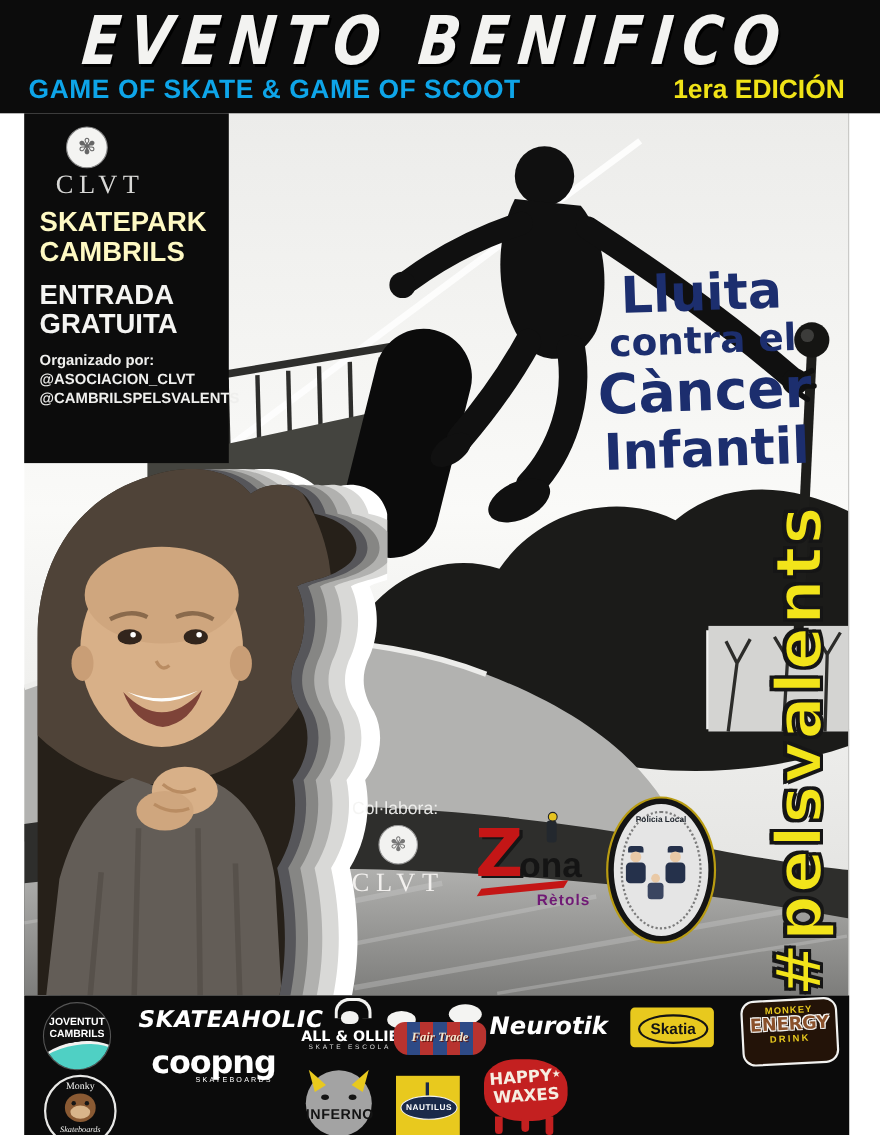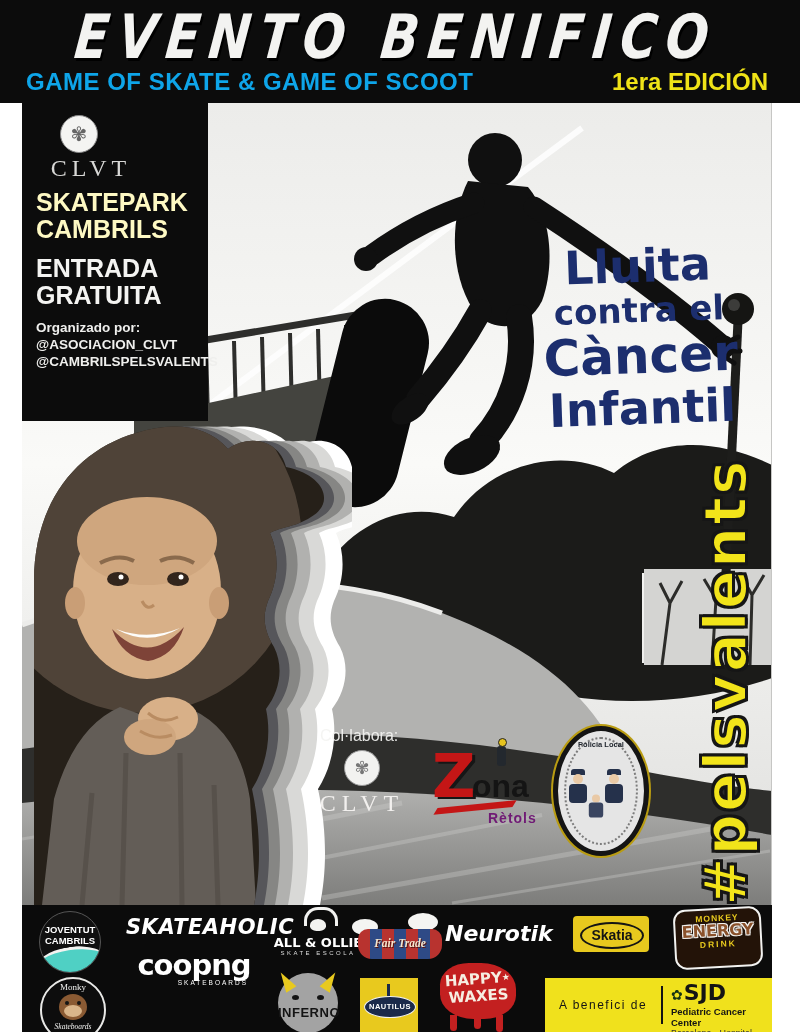--- a/index.html
+++ b/index.html
@@ -394,26 +394,15 @@
       <div class="happy-blob"></div>
       <div class="happy-drip" style="left:10px;top:52px;height:16px;"></div>
       <div class="happy-drip" style="left:34px;top:54px;height:12px;"></div>
       <div class="happy-drip" style="left:56px;top:52px;height:17px;"></div>
       <div class="happy-txt">
         <div><span>HAPPY</span><span style="font-size:9px;vertical-align:top;">★</span></div>
         <div>WAXES</div>
       </div>
     </div>
 
-    <div class="abs sjd-band">
-      <div class="sjd-label">A benefici de</div>
-      <div class="sjd-div"></div>
-      <div class="sjd-block">
-        <div class="sjd-top">
-          <span class="sjd-flower">✿</span><span>SJD</span>
-        </div>
-        <div class="sjd-l1">Pediatric Cancer Center</div>
-        <div class="sjd-l2">Barcelona · Hospital</div>
-      </div>
-    </div>
   </div>
 
 </div>
 
 </body></html>

